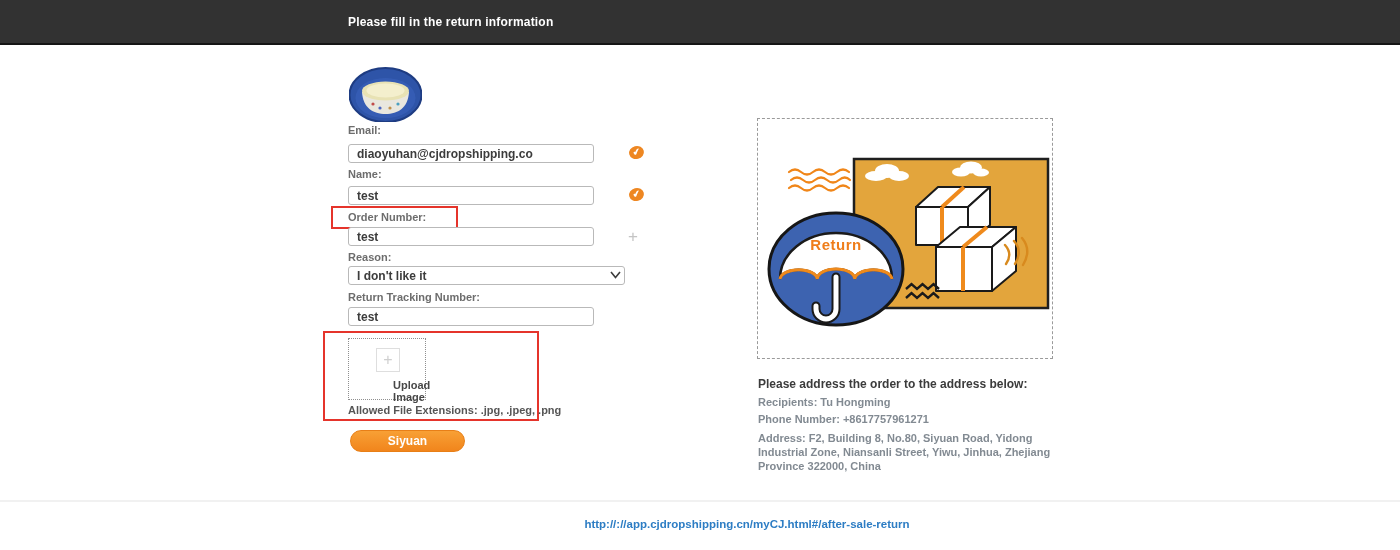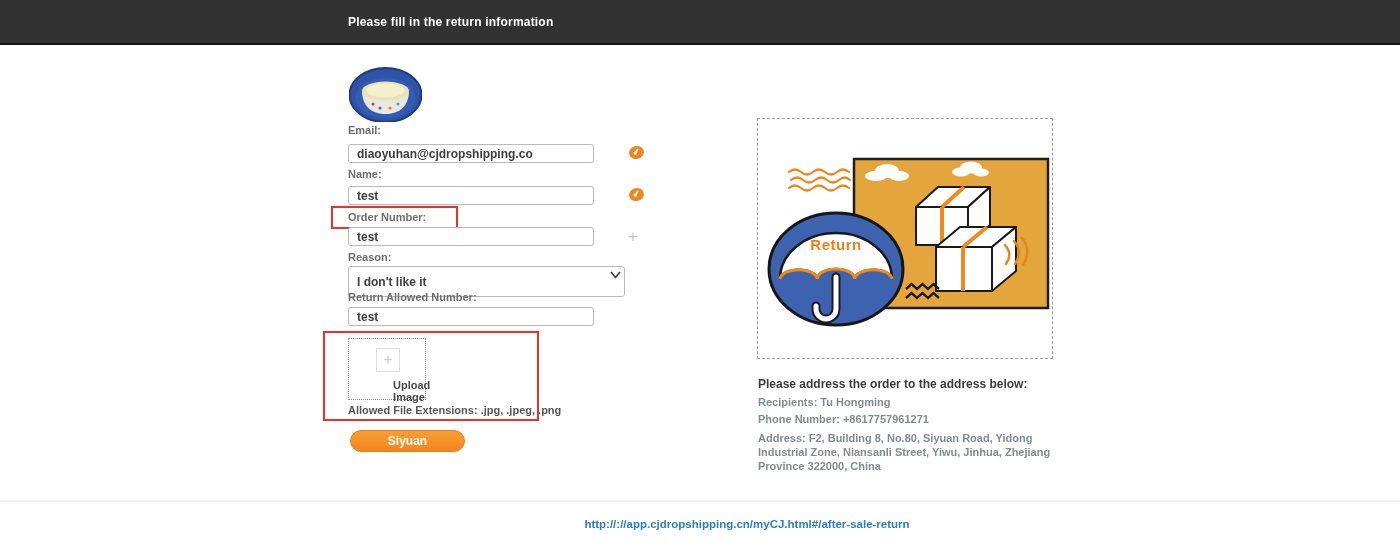--- a/index.html
+++ b/index.html
@@ -11,21 +11,21 @@
   .topbar-title { position:absolute; left:348px; top:0; height:45px; line-height:45px; color:#ffffff; font-size:12px; font-weight:700; letter-spacing:.2px; }
 
   
   .product-img { position:absolute; left:349px; top:64px; width:73px; height:58px; }
 
   .field-label { position:absolute; left:348px; font-size:11px; font-weight:700; color:#6d6d6d; }
   .text-input { position:absolute; left:348px; width:246px; height:19px; border:1px solid #b9b9b9; border-radius:3px; padding:0 8px; font-family:"Liberation Sans", sans-serif; font-size:12px; font-weight:700; color:#3c3c3c; background:#fff; outline:none; }
   .check-badge { position:absolute; left:629px; width:15px; height:13px; background:#ee8722; border-radius:50%; transform:rotate(-14deg); color:#ffffff; font-size:9px; line-height:13px; text-align:center; font-weight:700; }
   .plus-icon { position:absolute; left:628px; top:227px; font-size:17px; font-weight:400; color:#c4c4c4; line-height:20px; }
 
-  .reason-select { position:absolute; left:348px; top:266px; width:277px; height:31px; border:1px solid #b9b9b9; border-radius:3px; padding:0 8px; font-family:"Liberation Sans", sans-serif; font-size:12px; font-weight:700; color:#3c3c3c; background:#fff; appearance:none; -webkit-appearance:none; outline:none; }
+  .reason-select { position:absolute; left:348px; top:266px; width:277px; height:19px; border:1px solid #b9b9b9; border-radius:3px; padding:0 8px; font-family:"Liberation Sans", sans-serif; font-size:12px; font-weight:700; color:#3c3c3c; background:#fff; appearance:none; -webkit-appearance:none; outline:none; }
   .select-chevron { position:absolute; left:610px; top:271px; width:11px; height:8px; pointer-events:none; }
 
   .annotation-box { position:absolute; border:2px solid #e5342b; background:transparent; pointer-events:none; }
   #anno-order { left:331px; top:206px; width:127px; height:23px; }
   #anno-upload { left:323px; top:331px; width:216px; height:90px; }
 
   .upload-box { position:absolute; left:348px; top:338px; width:78px; height:62px; border:1px dotted #8f8f8f; background:#fff; cursor:pointer; text-align:center; }
   .upload-plus-tile { position:absolute; left:27px; top:9px; width:24px; height:24px; border:1px solid #dedede; color:#cfcfcf; font-size:16px; line-height:22px; font-weight:400; }
   .upload-label { position:absolute; left:0; right:0; top:40px; font-size:11px; font-weight:700; color:#474747;margin-left:44px; }
   .allowed-text { position:absolute; left:348px; top:404px; font-size:11px; font-weight:700; color:#565656; }
@@ -82,21 +82,21 @@
   <div class="plus-icon">+</div>
 
   <div class="field-label" style="top:251px">Reason:</div>
   <select class="reason-select">
     <option>I don't like it</option>
   </select>
   <svg class="select-chevron" viewBox="0 0 11 8">
     <polyline points="1,1 5.5,6.5 10,1" fill="none" stroke="#3c3c3c" stroke-width="1.6"></polyline>
   </svg>
 
-  <div class="field-label" style="top:291px">Return Allowed Number:</div>
+  <div class="field-label" style="top:291px">Return Tracking Number:</div>
   <input class="text-input" style="top: 307px;" type="text" value="test">
 
   <div class="annotation-box" id="anno-upload"></div>
   <div class="upload-box">
     <div class="upload-plus-tile">+</div>
     <div class="upload-label">Upload Image</div>
   </div>
   <div class="allowed-text">Allowed File Extensions: .jpg, .jpeg, .png</div>
 
   <button class="submit-btn">Siyuan</button>

